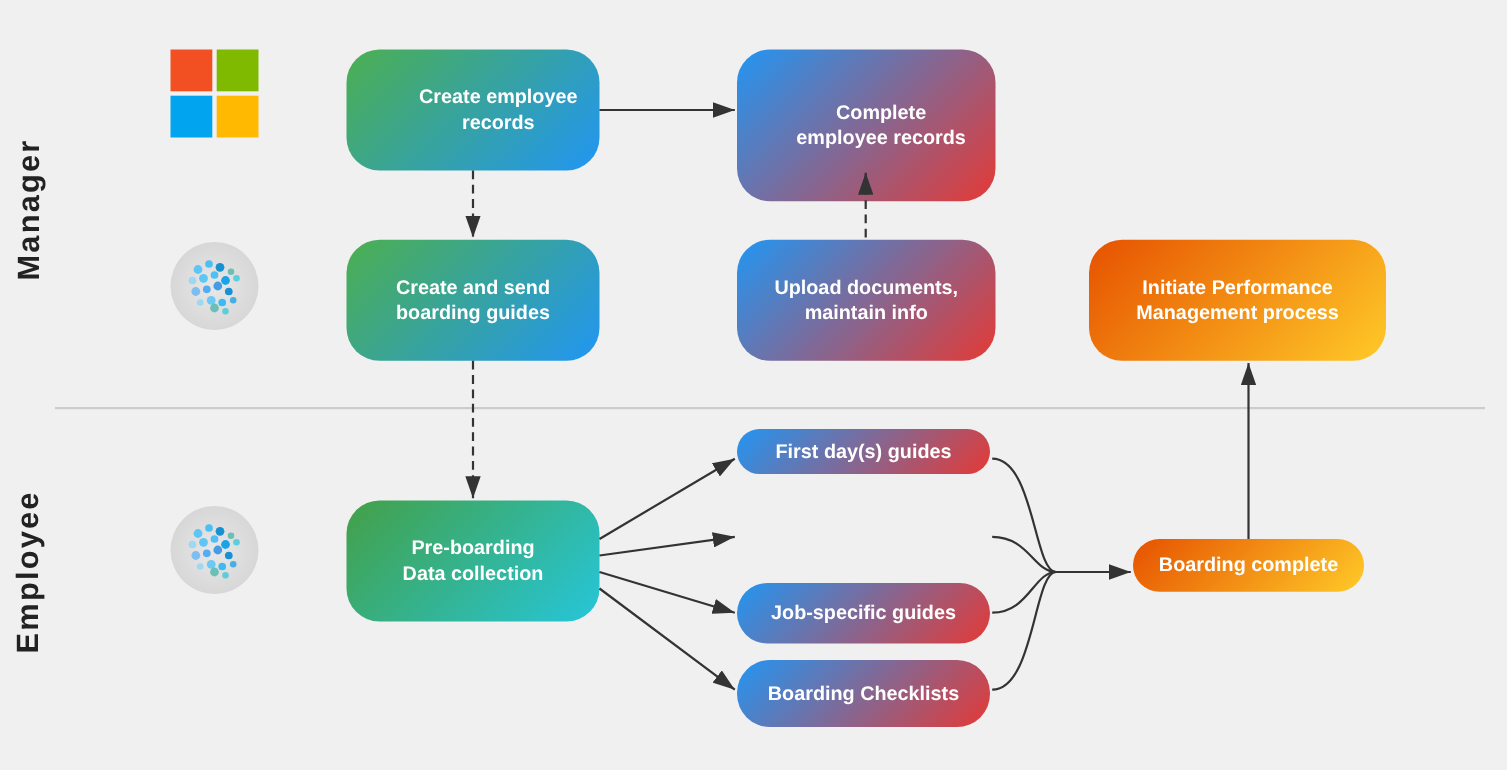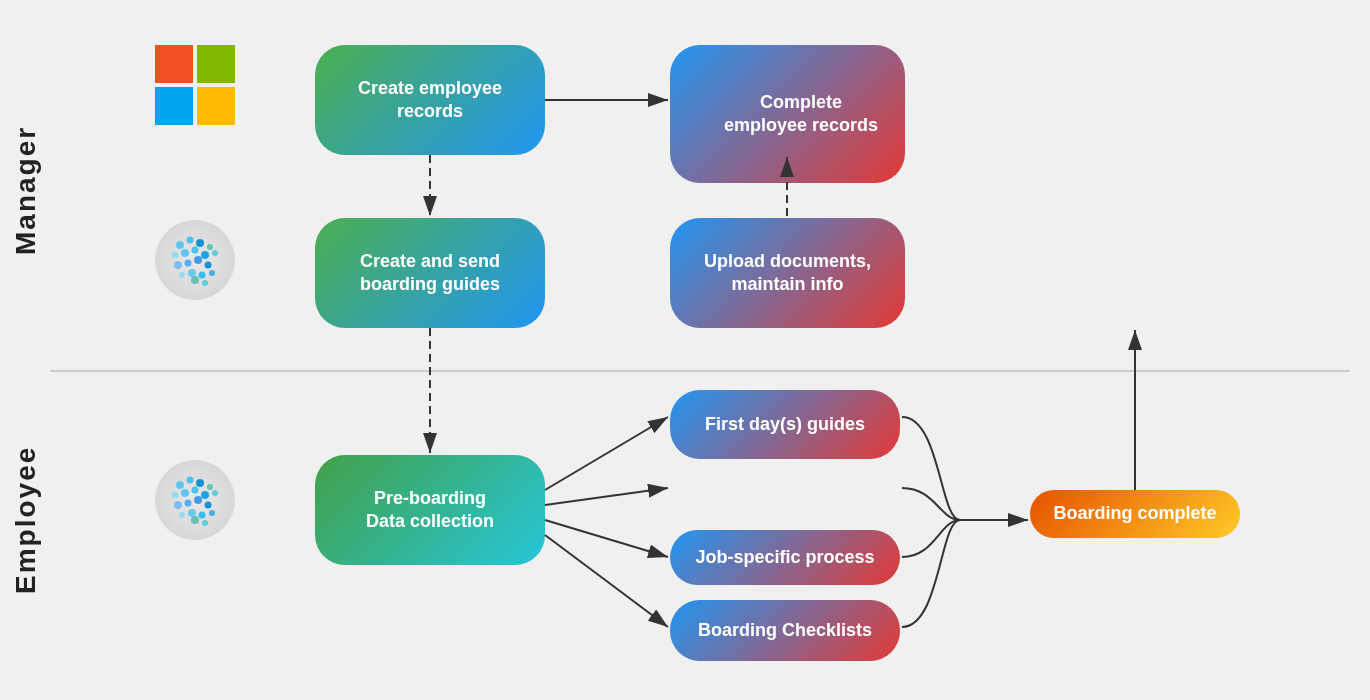--- a/index.html
+++ b/index.html
@@ -175,53 +175,57 @@
       <circle cx="48" cy="40" r="3.5" fill="#0288d1" opacity="0.9"></circle>
       <circle cx="22" cy="50" r="3" fill="#81d4fa" opacity="0.7"></circle>
       <circle cx="32" cy="48" r="4" fill="#4fc3f7" opacity="0.8"></circle>
       <circle cx="42" cy="50" r="3.5" fill="#29b6f6" opacity="0.9"></circle>
       <circle cx="52" cy="48" r="3" fill="#039be5" opacity="0.7"></circle>
       <circle cx="35" cy="55" r="4" fill="#4db6ac" opacity="0.8"></circle>
       <circle cx="45" cy="58" r="3" fill="#26c6da" opacity="0.7"></circle>
     </svg>
   </div>
 
-  <div class="node" style="left:315px; top:45px; width:230px; height:110px; background: linear-gradient(135deg, #4caf50 0%, #2196f3 100%);">
+  <div class="node" style="left:315px; top:45px; width:230px; height:110px; background: linear-gradient(135deg, #4caf50 0%, #2196f3 100%); justify-content: flex-end;">
     <span style="white-space: pre-line;">Create employee
 records</span>
   </div>
 
   <div class="node" style="left:670px; top:45px; width:235px; height:138px; background: linear-gradient(135deg, #2196f3 0%, #e53935 100%); padding-left: 47px;">
     <span style="white-space: pre-line;">Complete
 employee records</span>
   </div>
 
   <div class="node" style="left:315px; top:218px; width:230px; height:110px; background: linear-gradient(135deg, #4caf50 0%, #2196f3 100%);">
     <span style="white-space: pre-line;">Create and send
 boarding guides</span>
   </div>
 
   <div class="node" style="left:670px; top:218px; width:235px; height:110px; background: linear-gradient(135deg, #2196f3 0%, #e53935 100%);">
     <span style="white-space: pre-line;">Upload documents,
 maintain info</span>
   </div>
 
+  <div class="node" style="left:990px; top:218px; width:270px; height:110px; background: linear-gradient(135deg, #e65100 0%, #ffca28 100%);">
+    <span style="white-space: pre-line;">Initiate Performance
+Management process</span>
+  </div>
 
   <div class="node" style="left:315px; top:455px; width:230px; height:110px; background: linear-gradient(135deg, #43a047 0%, #26c6da 100%);">
     <span style="white-space: pre-line;">Pre-boarding
 Data collection</span>
   </div>
 
-  <div class="node" style="left:670px; top:390px; width:230px; height:69px; background: linear-gradient(135deg, #2196f3 0%, #e53935 100%);">
+  <div class="node" style="left:670px; top:390px; width:230px; height:41px; background: linear-gradient(135deg, #2196f3 0%, #e53935 100%);">
     <span>First day(s) guides</span>
   </div>
 
 
   <div class="node" style="left:670px; top:530px; width:230px; height:55px; background: linear-gradient(135deg, #2196f3 0%, #e53935 100%);">
-    <span>Job-specific process</span>
+    <span>Job-specific guides</span>
   </div>
 
   <div class="node" style="left:670px; top:600px; width:230px; height:61px; background: linear-gradient(135deg, #2196f3 0%, #e53935 100%);">
     <span>Boarding Checklists</span>
   </div>
 
   <div class="node" style="left:1030px; top:490px; width:210px; height:48px; background: linear-gradient(135deg, #e65100 0%, #ffca28 100%);">
     <span>Boarding complete</span>
   </div>
 

